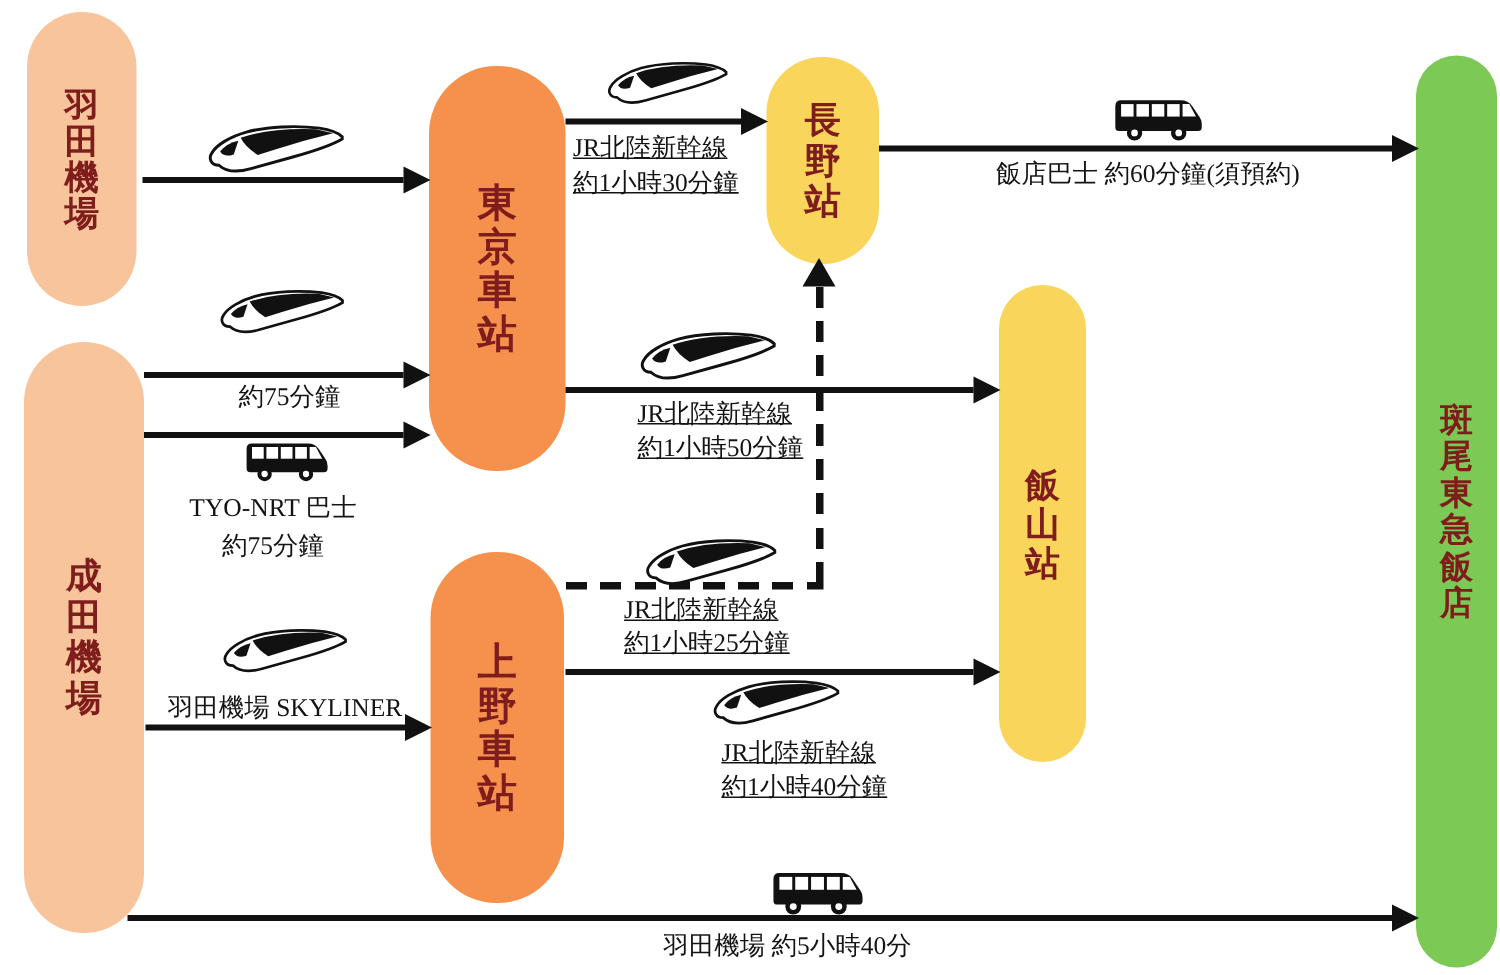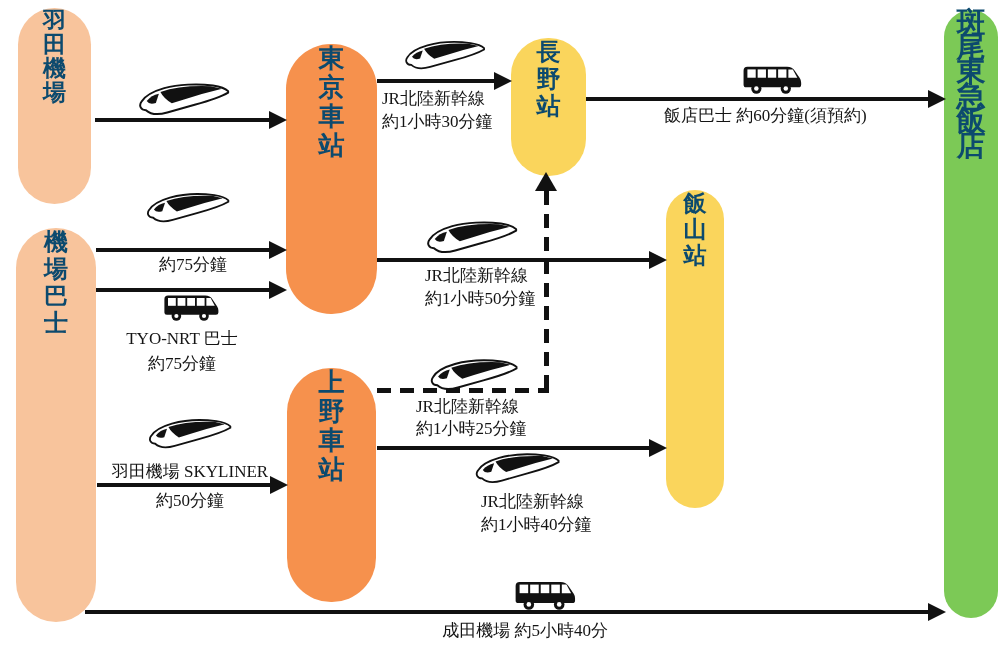--- a/index.html
+++ b/index.html
@@ -1,46 +1,46 @@
 <!DOCTYPE html>
 <html><head>
 <meta charset="utf-8">
 <style>
   html,body{margin:0;padding:0;background:#fff;}
   #canvas{position:relative;width:1000px;height:650px;background:#fff;overflow:hidden;
           font-family:"Liberation Serif","DejaVu Serif",serif;color:#141414;}
-  .node{position:absolute;display:flex;align-items:flex-start;justify-content:center;
-        font-family:"Liberation Sans","DejaVu Sans",sans-serif;font-weight:bold;color:#0c4a6e;}
+  .node{position:absolute;display:flex;align-items:center;justify-content:center;
+        font-family:"Liberation Sans","DejaVu Sans",sans-serif;font-weight:bold;color:#7f1d1d;}
   .vtext{width:1.12em;word-break:break-all;text-align:center;}
   #haneda{left:18px;top:8px;width:73px;height:196px;border-radius:37px;font-size:23px;}
   #haneda .vtext{line-height:24px;}
   #narita{left:16px;top:228px;width:80px;height:394px;border-radius:40px;font-size:24px;}
   #narita .vtext{line-height:27px;}
   #tokyo{left:286px;top:44px;width:91px;height:270px;border-radius:45px;font-size:26px;}
   #tokyo .vtext{line-height:29px;}
   #ueno{left:287px;top:368px;width:89px;height:234px;border-radius:44px;font-size:26px;}
   #ueno .vtext{line-height:29px;}
   #nagano{left:511px;top:38px;width:75px;height:138px;border-radius:37px;font-size:24px;}
   #nagano .vtext{line-height:27px;}
   #iiyama{left:666px;top:190px;width:58px;height:318px;border-radius:29px;font-size:23px;}
   #iiyama .vtext{line-height:26px;}
-  #hotel{left:944px;top:10px;width:54px;height:608px;border-radius:27px;font-size:29px;}
+  #hotel{left:944px;top:37px;width:54px;height:608px;border-radius:27px;font-size:22px;}
   #hotel .vtext{line-height:24.5px;}
   .aline{position:absolute;height:4px;background:#111;}
   .ahead{position:absolute;width:0;height:0;border-top:9px solid transparent;
          border-bottom:9px solid transparent;border-left:18px solid #111;}
   .dash-h{position:absolute;height:5px;
           background:repeating-linear-gradient(90deg,#111 0 14px,transparent 14px 23px);}
   .dash-v{position:absolute;width:5px;
           background:repeating-linear-gradient(180deg,#111 0 14px,transparent 14px 23px);}
   .ahead-up{position:absolute;width:0;height:0;border-left:11px solid transparent;
             border-right:11px solid transparent;border-bottom:19px solid #111;}
   .icon{position:absolute;line-height:0;}
   .lbl{position:absolute;font-size:17px;line-height:23px;text-align:center;white-space:nowrap;}
-  .lbl.left{text-align:left;}
+  .lbl.left{text-align:left;text-decoration:underline;}
 </style>
 </head>
 <body>
 
 <div id="canvas">
 
   <svg width="0" height="0" style="position:absolute" aria-hidden="true">
     <defs>
       <symbol id="sym-train" viewBox="0 0 120 46">
         <path d="M10 37 C3 37 0.5 31 4 26 C8 19 20 12 34 8 C52 3 78 2 98 4.5 C108 6 115 9 118 12 L118 14 C108 20 92 25 74 30 L38 40 C26 43.5 16 42.5 10 37 Z" fill="#ffffff" stroke="#111" stroke-width="2.6"></path>
@@ -59,21 +59,21 @@
         <circle cx="68" cy="40" r="8" fill="#111"></circle>
           <circle cx="68" cy="40" r="3.5" fill="#fff"></circle>
       </symbol>
     </defs>
   </svg>
 
   <div class="node" id="haneda" style="background: rgb(248, 196, 156);">
     <div class="vtext">羽田機場</div>
   </div>
   <div class="node" id="narita" style="background: rgb(248, 196, 156);">
-    <div class="vtext">機場巴士</div>
+    <div class="vtext">成田機場</div>
   </div>
   <div class="node" id="ueno" style="background: rgb(246, 145, 77);">
     <div class="vtext">上野車站</div>
   </div>
   <div class="node" id="tokyo" style="background: rgb(246, 145, 77);">
     <div class="vtext">東京車站</div>
   </div>
   <div class="node" id="nagano" style="background: rgb(250, 213, 92);">
     <div class="vtext">長野站</div>
   </div>
@@ -176,21 +176,18 @@
   </div>
 
   <div class="lbl left" style="left:481px;top:490px">
     <div>JR北陸新幹線</div>
     <div>約1小時40分鐘</div>
   </div>
 
   <div class="lbl" style="left:100px;top:460px;width:180px">
     <div>羽田機場 SKYLINER</div>
   </div>
-  <div class="lbl" style="left:100px;top:489px;width:180px">
-    <div>約50分鐘</div>
-  </div>
 
   <div class="lbl" style="left:420px;top:619px;width:210px">
-    <div>成田機場 約5小時40分</div>
+    <div>羽田機場 約5小時40分</div>
   </div>
 
 </div>
 
 </body></html>

